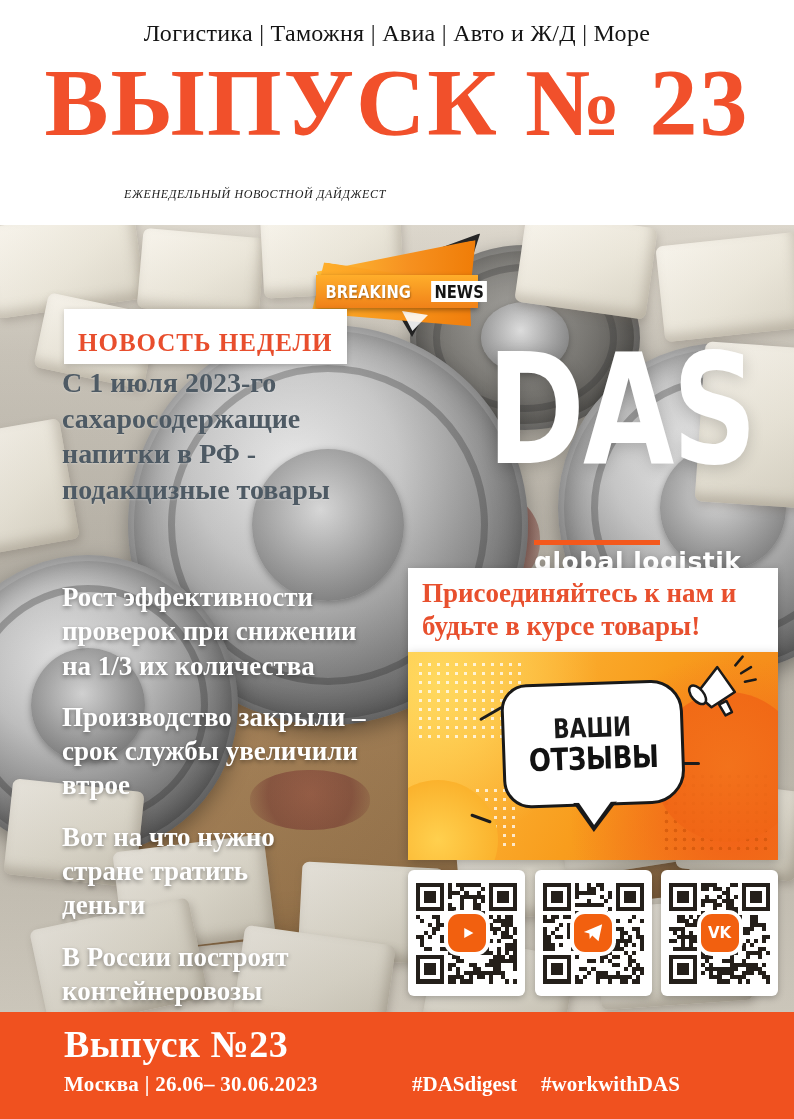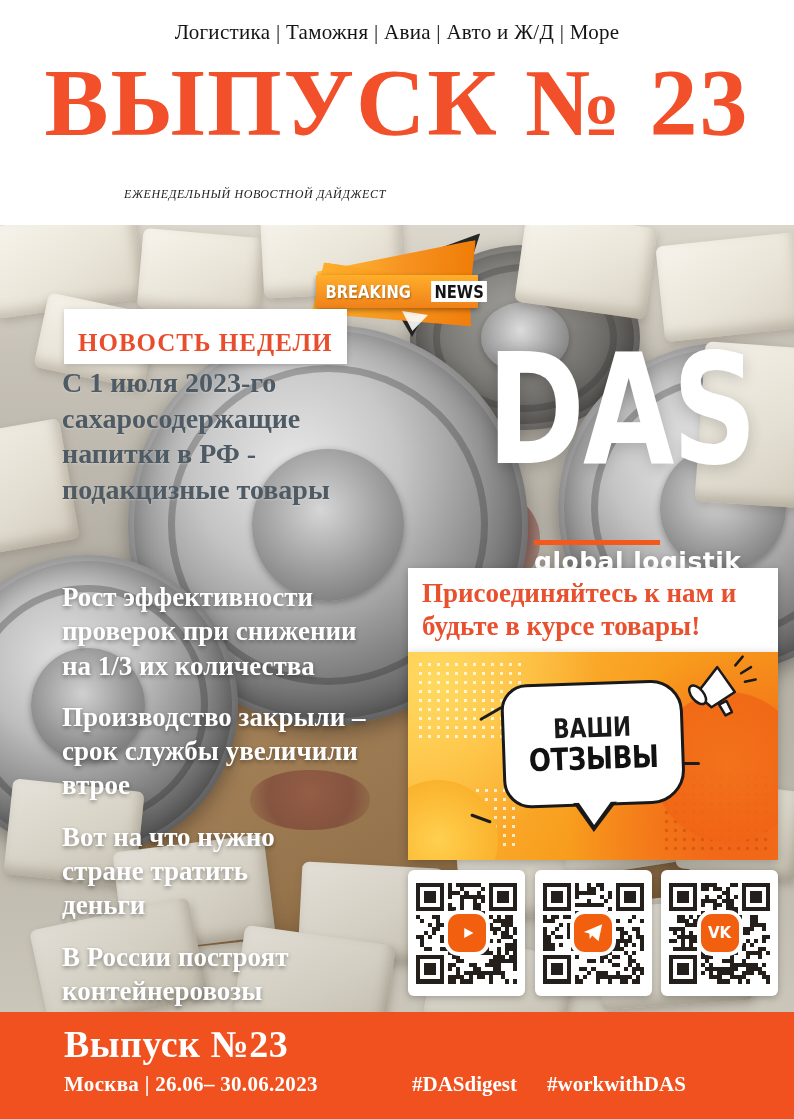--- a/index.html
+++ b/index.html
@@ -1,21 +1,21 @@
 <!DOCTYPE html>
 <html><head>
 <meta charset="utf-8">
 <style>
   html,body{margin:0;padding:0;background:#ffffff;}
   .page{position:relative;width:794px;height:1119px;margin:0 auto;background:#fff;overflow:hidden;
         font-family:"Liberation Serif",serif;-webkit-font-smoothing:antialiased;}
 
   
   .topnav{position:absolute;top:20px;left:0;width:100%;text-align:center;
-          font-size:21px;color:#141414;letter-spacing:.3px;}
+          font-size:24px;color:#141414;letter-spacing:.3px;}
   .main-title{position:absolute;top:46px;left:0;width:100%;text-align:center;
           font-size:96px;font-weight:700;color:#F1502B;letter-spacing:2px;line-height:1.18;}
   .subtitle{position:absolute;top:187px;left:124px;font-style:italic;font-size:12px;
           color:#1c1c1c;letter-spacing:.6px;}
 
   
   .photo{position:absolute;top:225px;left:0;width:794px;height:787px;overflow:hidden;
          background:linear-gradient(180deg,#d8d2c6 0%,#c6c0b4 16%,#b7b1a5 45%,#c8c2b5 72%,#e2dccf 100%);}
   .photo-art{position:absolute;inset:0;z-index:0;}
   .photo-art::after{content:'';position:absolute;inset:0;
@@ -115,21 +115,21 @@
   .qr-box{width:100%;height:100%;}
   .qr-icon{position:absolute;left:50%;top:50%;transform:translate(-50%,-50%);width:38px;height:38px;
        background:#F2600F;border-radius:11px;display:flex;align-items:center;justify-content:center;
        box-shadow:0 0 0 4px #fff;}
   .qr-icon span{font-family:"DejaVu Sans",sans-serif;font-weight:800;font-size:15px;color:#fff;}
 
   
   .footer{position:absolute;left:0;top:1012px;width:794px;height:107px;background:#F0511F;color:#fff;}
   .footer-issue{position:absolute;left:64px;top:10px;font-size:38px;font-weight:700;letter-spacing:.5px;}
   .footer-meta{position:absolute;left:64px;top:60px;font-size:21px;font-weight:700;letter-spacing:.3px;}
-  .footer-tags{position:absolute;left:412px;top:60px;display:flex;gap:30px;}
+  .footer-tags{position:absolute;left:412px;top:60px;display:flex;gap:24px;}
   .footer-tags div{font-size:21px;font-weight:700;}
 </style>
 </head>
 <body>
 
 <div class="page">
 
   <div class="topnav">Логистика | Таможня | Авиа | Авто и Ж/Д | Море</div>
   <div class="main-title">ВЫПУСК № 23</div>
   <div class="subtitle">ЕЖЕНЕДЕЛЬНЫЙ НОВОСТНОЙ ДАЙДЖЕСТ</div>

